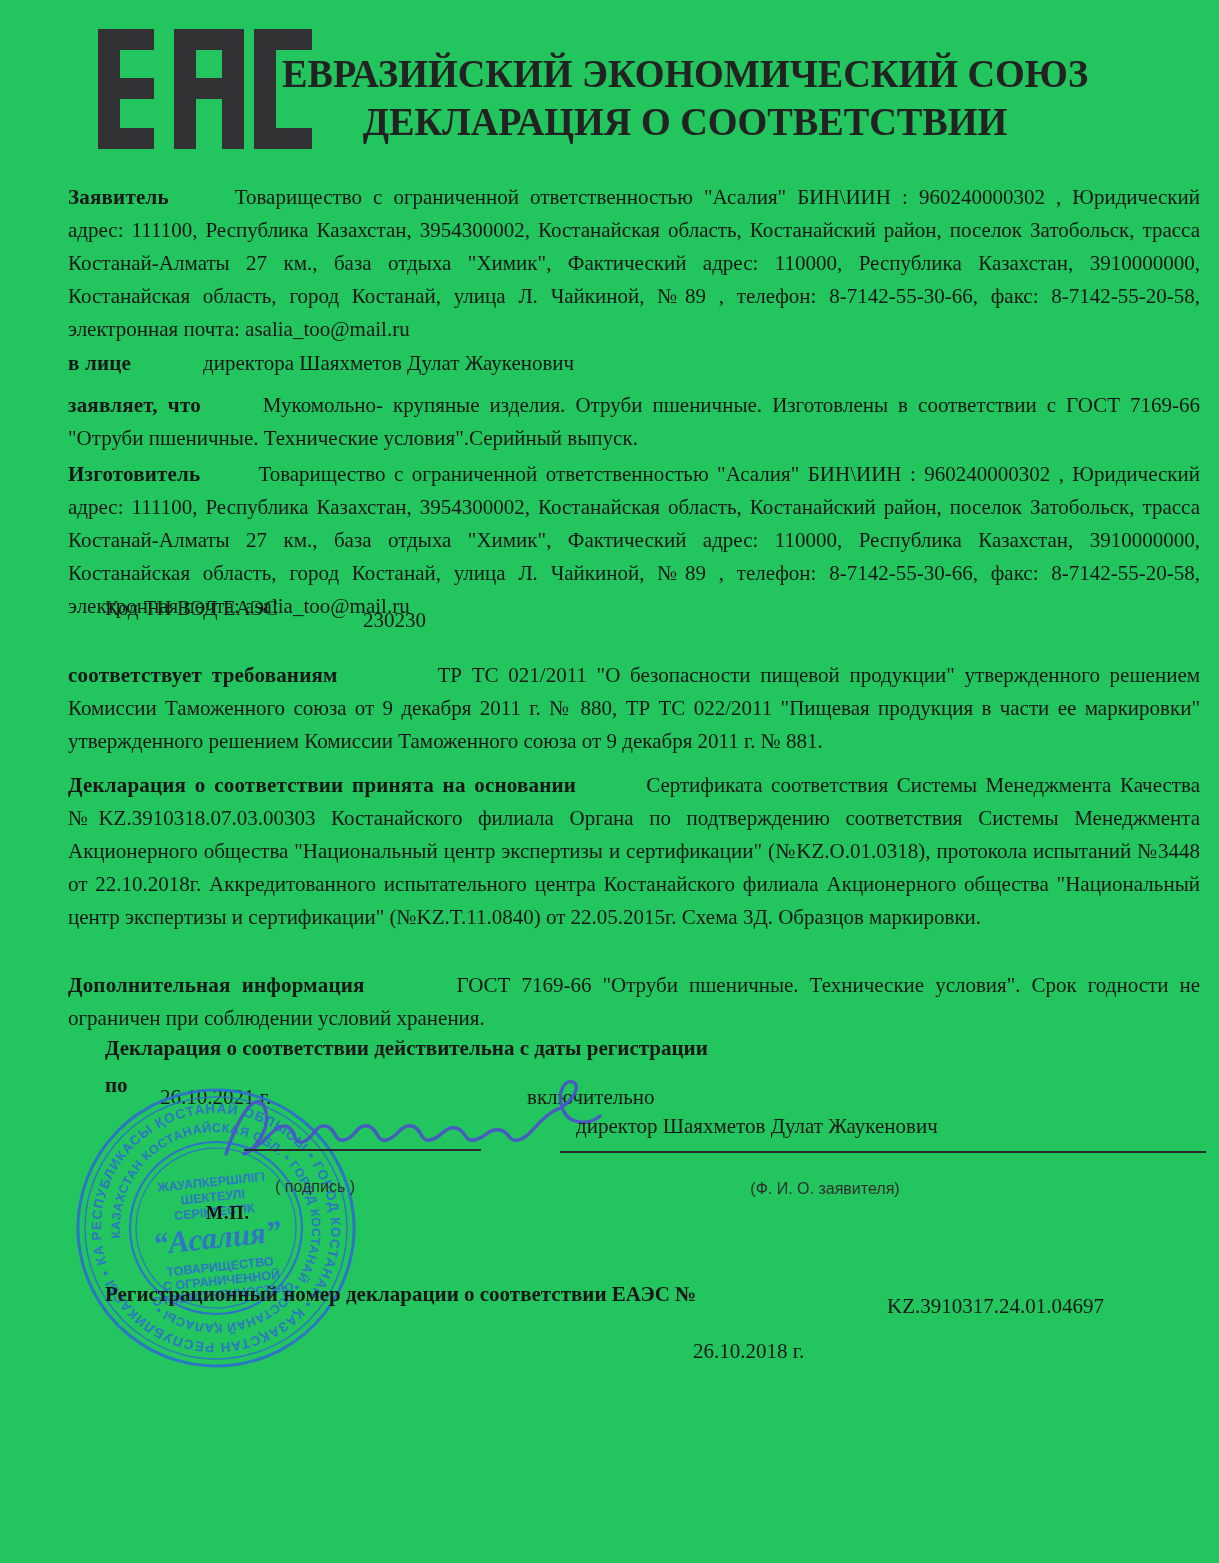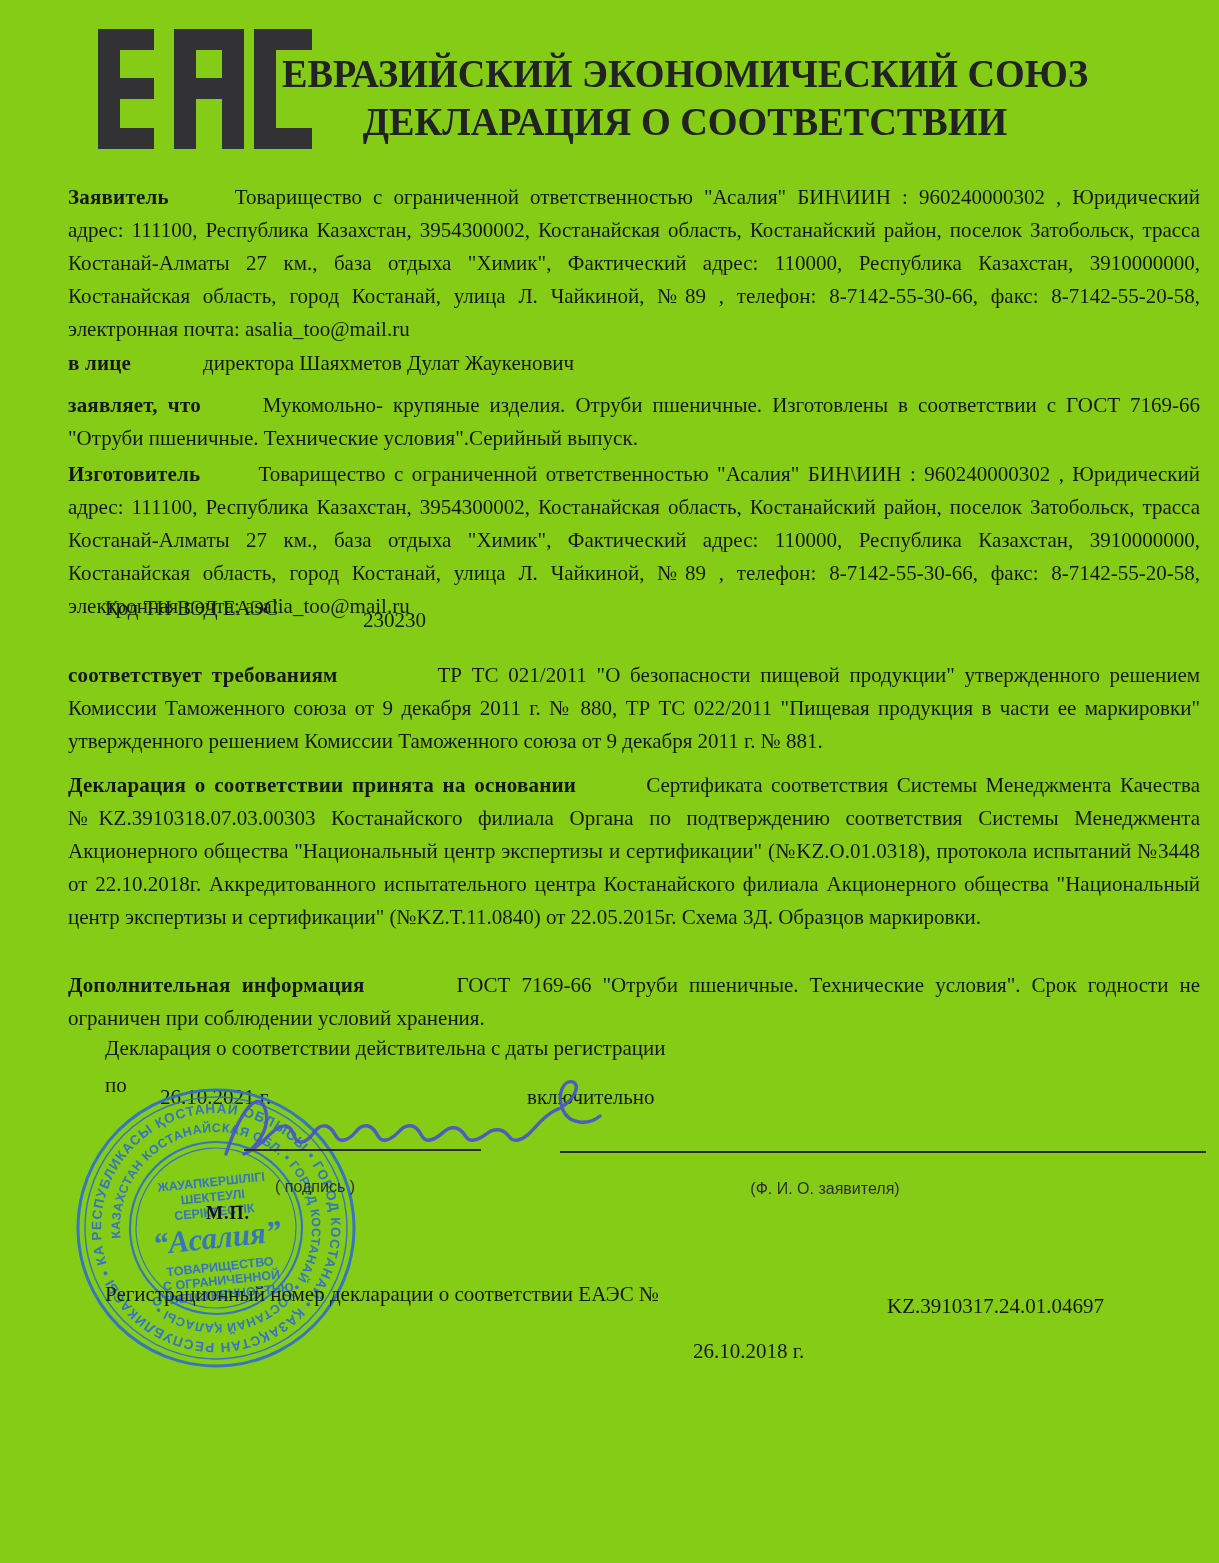--- a/index.html
+++ b/index.html
@@ -1,20 +1,20 @@
 <!DOCTYPE html>
 <html><head>
 <meta charset="utf-8">
 <style>
   html,body { margin:0; padding:0; background:#e8e8e8; }
   .page {
     position:relative;
     width:1219px; height:1563px;
     margin:0 auto;
-    background:#84cc16;
+    background:#22c55e;
     font-family:"Liberation Serif", "DejaVu Serif", serif;
     color:#1b1b1b;
     overflow:hidden;
   }
 
   
   .eac-logo { position:absolute; left:98px; top:28px; width:218px; height:122px; }
   .title {
     position:absolute; left:255px; top:50px; width:860px;
     text-align:center; font-weight:bold;
@@ -26,21 +26,21 @@
   
   .sec {
     position:absolute; left:68px; width:1132px;
     font-size:21px; line-height:33px;
     text-align:justify; color:#171717;
   }
   .sec .lbl { font-weight:bold; letter-spacing:0.2px; }
   .gap { display:inline-block; height:1px; }
 
   .row { position:absolute; left:68px; width:1132px; font-size:21px; color:#171717; white-space:nowrap;margin-left:37px; }
-  .row .lbl { font-weight:normal; }
+  .row .lbl { font-weight:bold; }
   .row .val { position:absolute; top:12px; font-weight:normal; }
 
   
   .sig-line { position:absolute; border-top:2.5px solid #2a2a2a; height:0; }
   .caption { position:absolute; font-family:"Liberation Sans", sans-serif; font-size:16px; color:#2e2e2e; text-align:center;margin-top:20px; }
   .signatory { position:absolute; font-size:21px; color:#171717; }
   .mp { position:absolute; font-size:18px; font-weight:bold; color:#111; letter-spacing:1px; }
 
   .stamp-svg { position:absolute; left:74px; top:1086px; width:284px; height:284px; opacity:0.92; filter:blur(0.35px); }
   .sign-svg  { position:absolute; left:198px; top:1078px; width:440px; height:95px; }
@@ -150,20 +150,21 @@
                C 334 59, 340 40, 358 32
                C 374 25, 384 8, 375 4
                C 366 1, 358 16, 365 32
                C 371 46, 390 48, 402 38"></path>
     </g>
   </svg>
 
   <div class="sig-line" style="left:244px; top:1149px; width:237px"></div>
   <div class="caption" style="left:250px; top:1158px; width:130px">( подпись )</div>
 
+  <div class="signatory" style="left:576px; top:1114px">директор Шаяхметов Дулат Жаукенович</div>
   <div class="sig-line" style="left:560px; top:1151px; width:646px"></div>
   <div class="caption" style="left:700px; top:1160px; width:250px">(Ф. И. О. заявителя)</div>
 
   <div class="mp" style="left:206px; top:1203px">М.П.</div>
 
   <div class="row" style="top:1282px">
     <span class="lbl">Регистрационный номер декларации о соответствии ЕАЭС №</span>
     <span class="val" style="left:782px">KZ.3910317.24.01.04697</span>
   </div>
 

